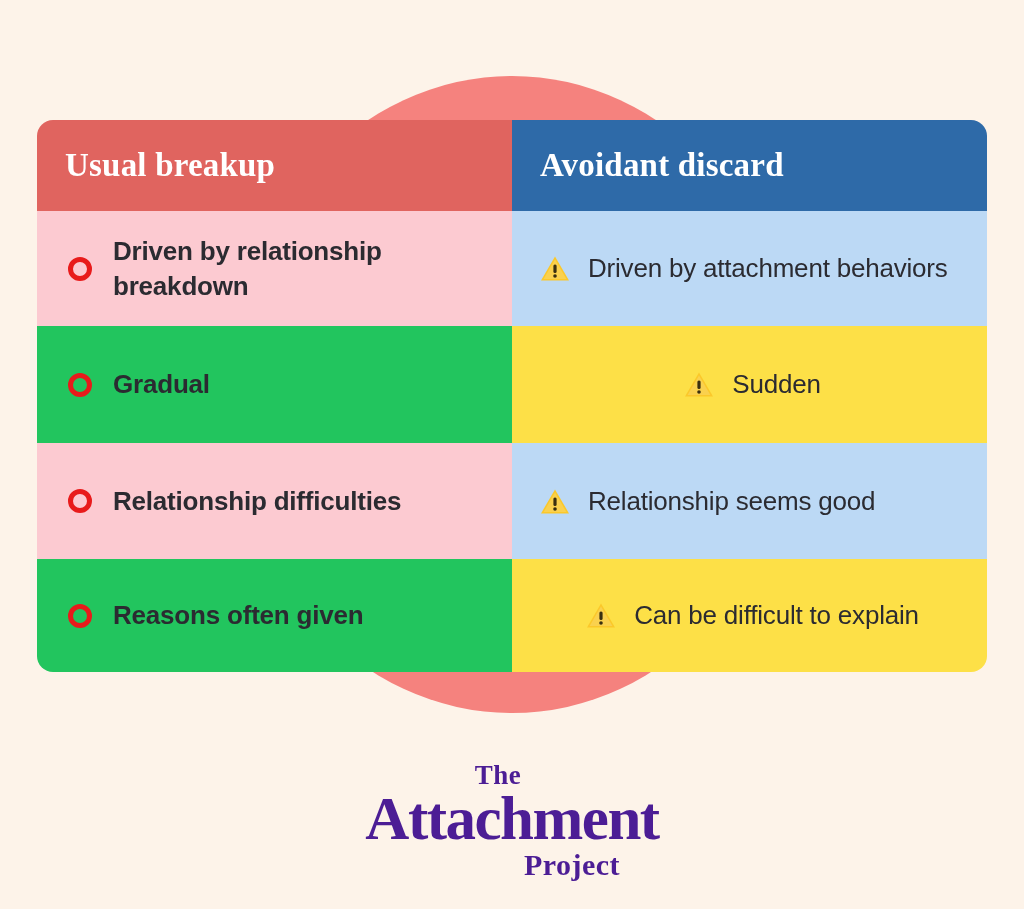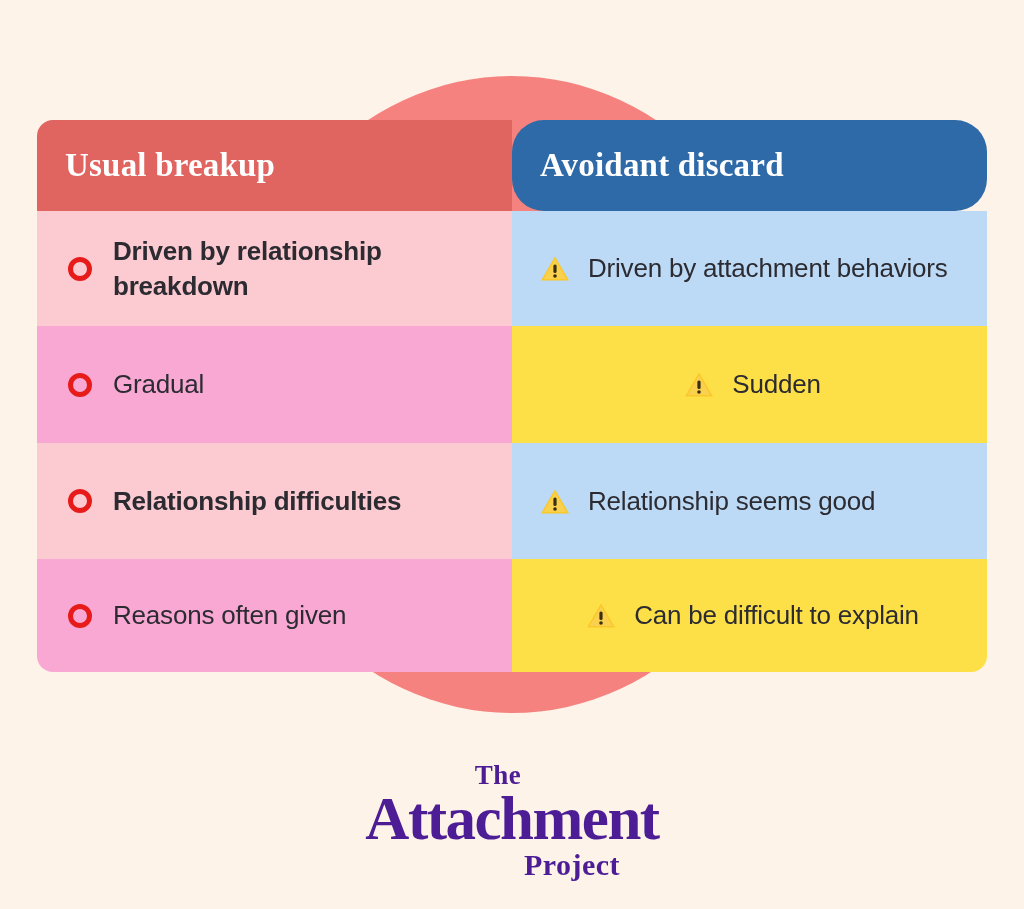--- a/index.html
+++ b/index.html
@@ -57,30 +57,30 @@
   
   .hdr {
     padding-left: 28px;
     font-family: "Liberation Serif", serif;
     font-weight: bold;
     font-size: 33px;
     color: #ffffff;
     letter-spacing: 0.2px;
   }
   .hdr-left  { background: #e0645f; }
-  .hdr-right { background: #2e6aa8; border-radius: 32px; }
+  .hdr-right { background: #2e6aa8; }
 
   
   .body-cell {
     padding-left: 28px;
     padding-right: 22px;
     gap: 18px;
   }
   .left-a  { background: #fccad1; font-weight: bold; }
-  .left-b  { background: #f9a8d4; }
+  .left-b  { background: #22c55e; font-weight: bold; }
   .right-a { background: #bcd9f5; }
   .right-b { background: #fde047; justify-content: center; }
 
   .cell-text {
     font-family: "Liberation Sans", sans-serif;
     font-size: 26px;
     line-height: 1.32;
     color: #2b2b31;
     letter-spacing: -0.2px;
   }

